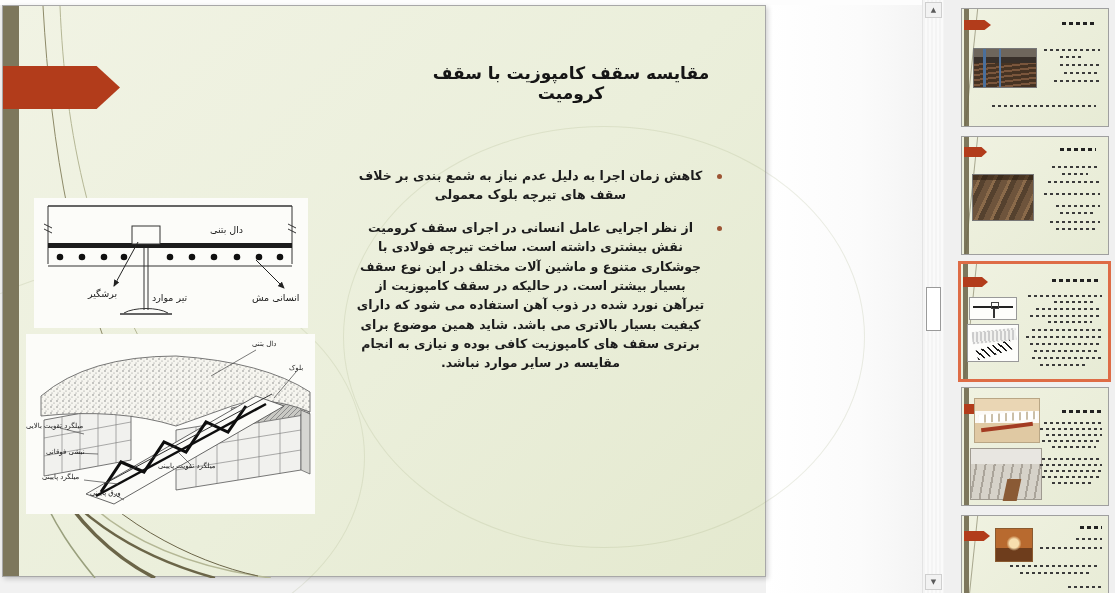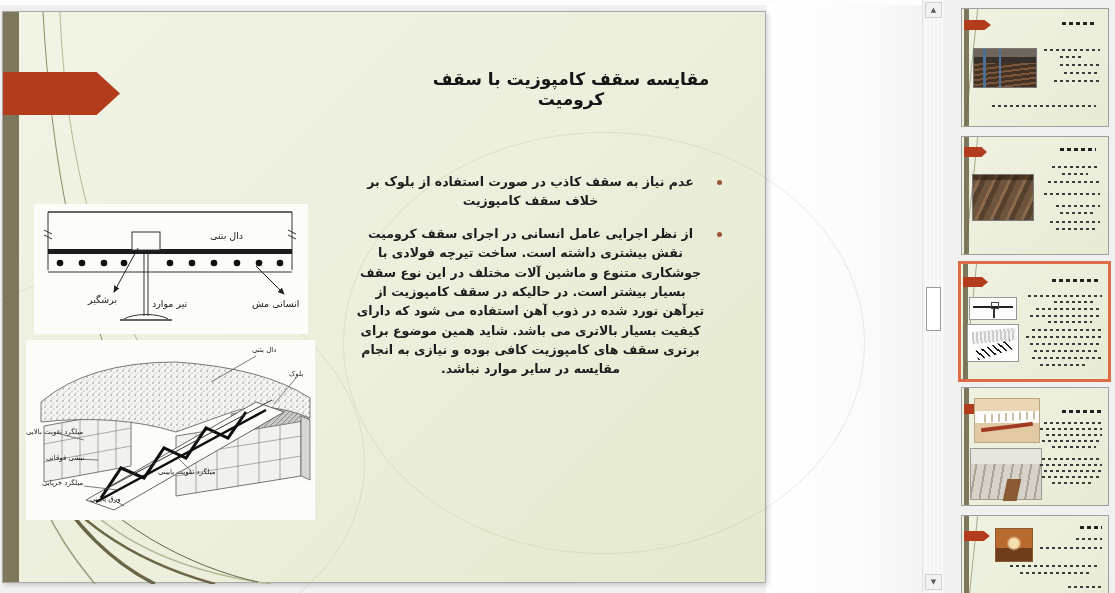--- a/index.html
+++ b/index.html
@@ -4,21 +4,21 @@
 <style>
   html,body{margin:0;padding:0;}
   body{font-family:"DejaVu Sans","Liberation Sans",sans-serif;background:#e9e9e9;}
   #stage{position:relative;width:1115px;height:593px;background:var(--app-bg,#f1f1f1);overflow:hidden;}
 
   
   .canvas-gutter{position:absolute;left:766px;top:0;width:156px;height:593px;
     background:linear-gradient(90deg,#ffffff 0%,#fbfbfb 60%,#f4f4f4 100%);}
   .top-strip{position:absolute;left:0;top:0;width:922px;height:5px;background:#fdfdfd;}
 
-  .slide{position:absolute;left:2px;top:11px;width:764px;height:572px;
+  .slide{position:absolute;left:2px;top:5px;width:764px;height:572px;
     background:linear-gradient(135deg,var(--slide-bg-light,#f1f3e4) 0%,#ebefdb 55%,var(--slide-bg-dark,#e4e9cf) 100%);
     border:1px solid #a8a8a8;box-shadow:2px 2px 5px rgba(0,0,0,.18);box-sizing:border-box;}
   .slide-bar{position:absolute;left:0;top:0;bottom:0;width:16px;background:var(--olive-bar,#7d775c);}
   .slide-arrow{position:absolute;left:0;top:60px;width:117px;height:43px;background:var(--accent-red,#b23c1b);
     clip-path:polygon(0 0,80% 0,100% 50%,80% 100%,0 100%);}
   .swirl{position:absolute;border-radius:50%;border:1px solid rgba(150,160,110,.18);}
   .deco-svg{position:absolute;left:0;top:0;width:764px;height:572px;}
 
   .slide-title{position:absolute;right:44px;top:57px;width:300px;text-align:center;
     direction:rtl;font-size:17px;font-weight:bold;color:#151515;letter-spacing:0;}
@@ -88,21 +88,21 @@
       <path d="M47 448 C88 520, 165 558, 268 572" fill="none" stroke="#b4b795" stroke-width="1.5"></path>
       <path d="M54 440 C100 512, 190 556, 255 570" fill="none" stroke="#6b6548" stroke-width="1"></path>
     </svg>
 
     <div class="slide-bar"></div>
     <div class="slide-arrow"></div>
 
     <div class="slide-title">مقایسه سقف کامپوزیت با سقف کرومیت</div>
 
     <ul class="bullets">
-      <li>عدم نیاز به سقف کاذب در صورت استفاده از بلوک بر خلاف سقف کامپوزیت</li>
+      <li>کاهش زمان اجرا به دلیل عدم نیاز به شمع بندی بر خلاف سقف های تیرچه بلوک معمولی</li>
       <li>از نظر اجرایی عامل انسانی در اجرای سقف کرومیت نقش بیشتری داشته است. ساخت تیرچه فولادی با جوشکاری متنوع و ماشین آلات مختلف در این نوع سقف بسیار بیشتر است. در حالیکه در سقف کامپوزیت از تیرآهن نورد شده در ذوب آهن استفاده می شود که دارای کیفیت بسیار بالاتری می باشد. شاید همین موضوع برای برتری سقف های کامپوزیت کافی بوده و نیازی به انجام مقایسه در سایر موارد نباشد.</li>
     </ul>
 
     <div class="diagram d1" style="left:31px;top:192px;width:274px;height:130px;">
       <svg width="274" height="130" viewBox="0 0 274 130">
         <defs>
           <marker id="ah" markerWidth="8" markerHeight="8" refX="6" refY="3" orient="auto">
             <path d="M0 0 L7 3 L0 6 Z" fill="#222"></path>
           </marker>
         </defs>
@@ -197,21 +197,21 @@
           <line x1="152" y1="118" x2="165" y2="131"></line>
           <line x1="92" y1="150" x2="58" y2="146"></line>
           <line x1="98" y1="166" x2="88" y2="160"></line>
         </g>
       </svg>
       <span class="dlabel" style="left:226px;top:6px;">دال بتنی</span>
       <span class="dlabel" style="left:263px;top:30px;">بلوک</span>
       <span class="dlabel" style="left:0px;top:88px;">میلگرد تقویت بالایی</span>
       <span class="dlabel" style="left:20px;top:114px;">نبشی فوقانی</span>
       <span class="dlabel" style="left:132px;top:128px;">میلگرد تقویت پایینی</span>
-      <span class="dlabel" style="left:16px;top:139px;">میلگرد خرپایی</span>
+      <span class="dlabel" style="left:16px;top:139px;">میلگرد پایینی</span>
       <span class="dlabel" style="left:64px;top:155px;">ورق پایینی</span>
     </div>
   </div>
 
   <div class="vscroll">
     <div class="scroll-btn up">▲</div>
     <div class="scroll-thumb"></div>
     <div class="scroll-btn down">▼</div>
   </div>
 

